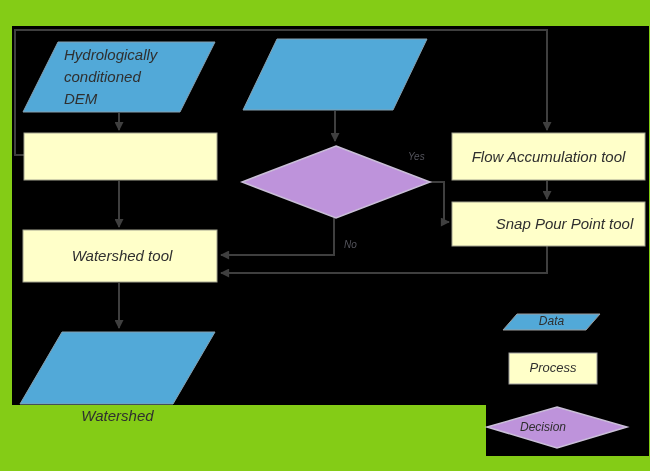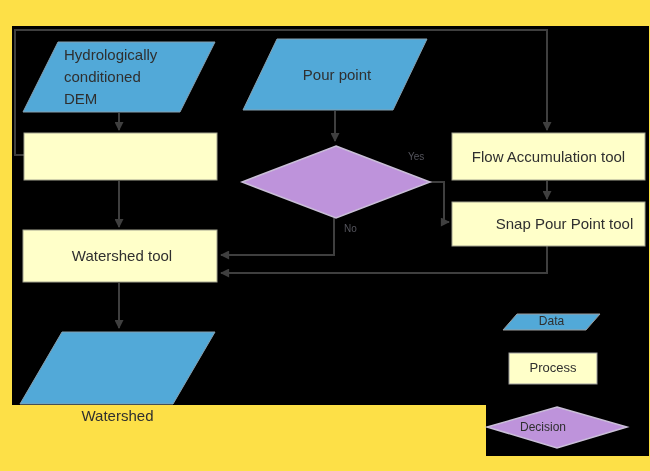--- a/index.html
+++ b/index.html
@@ -1,18 +1,18 @@
 <!DOCTYPE html>
 <html><head>
 <meta charset="utf-8">
 <style>
   html,body{margin:0;padding:0;background:#fff;}
   #stage{
-    position:relative;width:650px;height:471px;background:#fde047;
-    font-family:"Liberation Sans",sans-serif;overflow:hidden;
+    position:relative;width:650px;height:471px;background:#84cc16;
+    font-family:"Liberation Sans",sans-serif;overflow:hidden;font-style:italic;
   }
   #diagram-svg{position:absolute;left:0;top:0;}
   .lbl{
     position:absolute;display:flex;align-items:center;justify-content:center;
     color:#2f2f2f;font-size:15px;line-height:1.45;text-align:center;
     white-space:pre-line;pointer-events:none;
   }
   .lbl.left{justify-content:flex-start;text-align:left;}
   .lbl.small{font-size:12px;}
   .lbl.med{font-size:13px;}
@@ -61,35 +61,34 @@
 
     <polygon points="517,314 600,314 586,330 503,330" fill="#52a9d8" stroke="#9c9c9c" stroke-width="1"></polygon>
     <rect x="509" y="353" width="88" height="31" fill="#ffffc9" stroke="#9c9c9c" stroke-width="1"></rect>
     <polygon points="557,407 627,427 557,448 487,427" fill="#be93db" stroke="#cabfd8" stroke-width="1.5"></polygon>
   </svg>
 
   <div class="lbl left" style="left:64px;top:44px;width:130px;height:66px;">Hydrologically
 conditioned
 DEM</div>
 
-  <div class="lbl" style="left:262px;top:39px;width:150px;height:71px;">Pour point</div>
 
 
   <div class="lbl" style="left:452px;top:133px;width:193px;height:47px;">Flow Accumulation tool</div>
 
   <div class="lbl" style="left:452px;top:202px;width:193px;height:44px;padding-left:16px;">Snap Pour Point tool</div>
 
 
   <div class="lbl" style="left:17px;top:230px;width:210px;height:52px;">Watershed tool</div>
 
   <div class="lbl" style="left:40px;top:332px;width:155px;height:72px;margin-top:48px;">Watershed</div>
 
   <div class="edge-lbl" style="left:408px;top:152px;">Yes</div>
 
-  <div class="edge-lbl" style="left:304px;top:224px;padding-left:40px;">No</div>
+  <div class="edge-lbl" style="left:304px;top:240px;padding-left:40px;">No</div>
 
   <div class="lbl med" style="left:509px;top:353px;width:88px;height:31px;">Process</div>
 
   <div class="lbl small" style="left:503px;top:313px;width:97px;height:17px;">Data</div>
 
   <div class="lbl small" style="left:473px;top:407px;width:140px;height:41px;">Decision</div>
 
 </div>
 
 </body></html>

